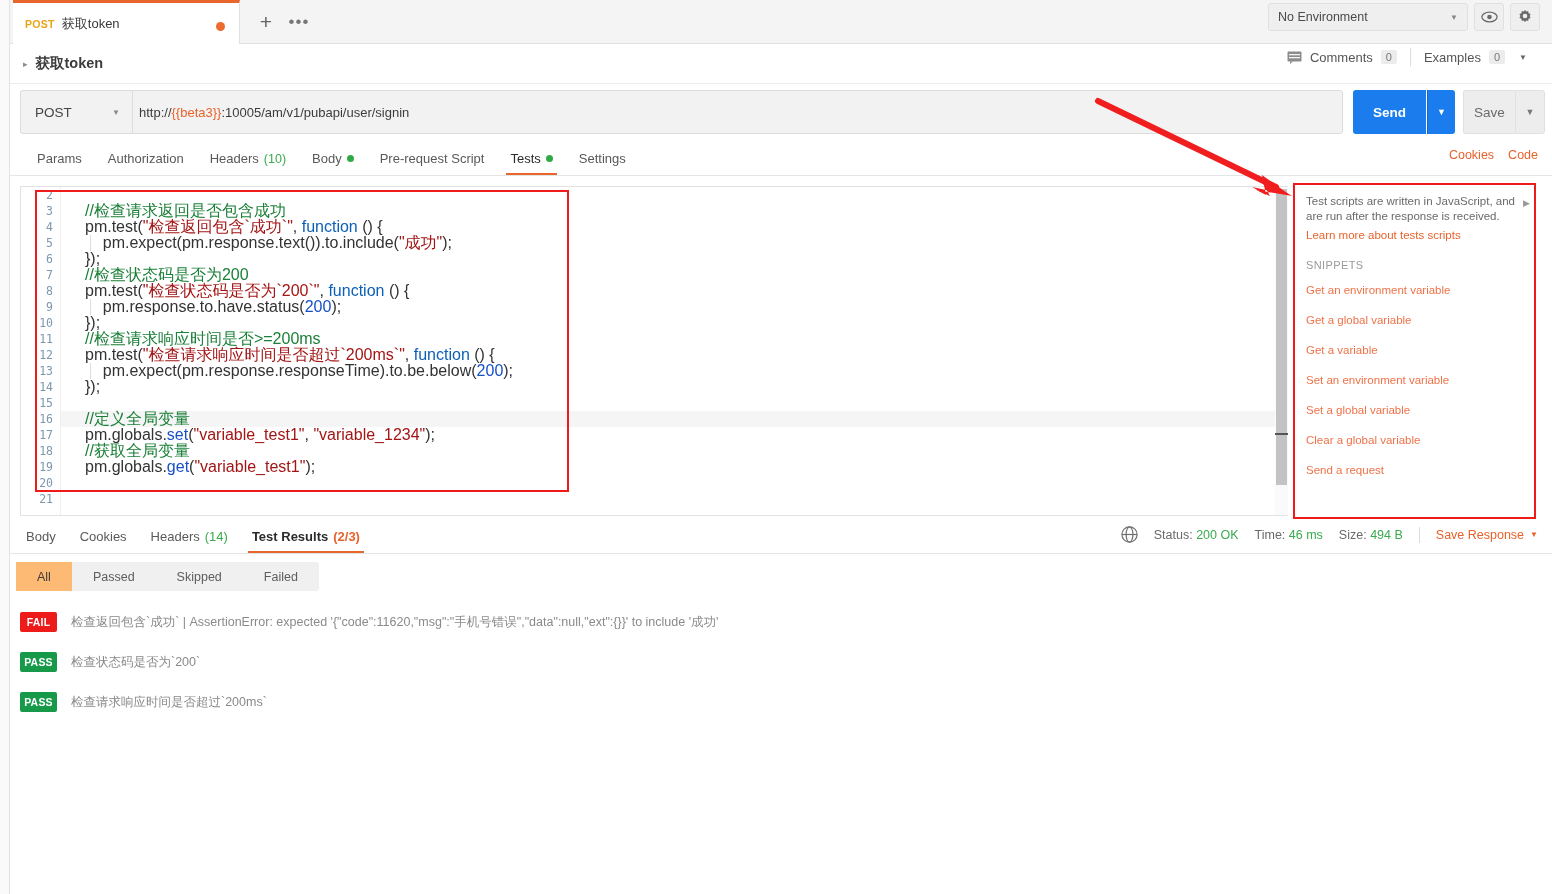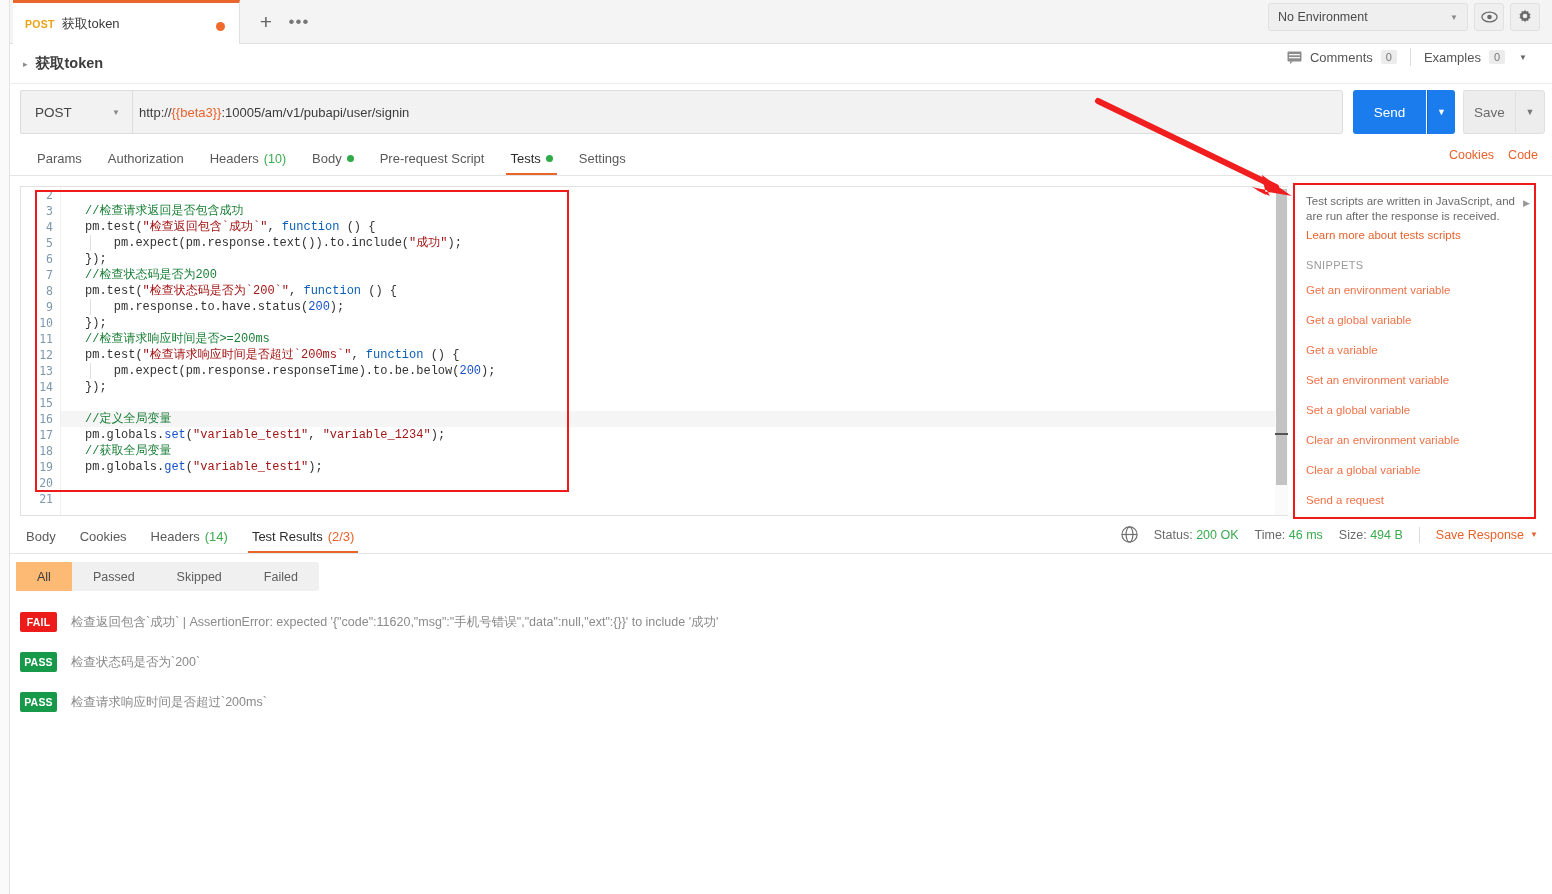--- a/index.html
+++ b/index.html
@@ -97,21 +97,21 @@
     position: absolute; left: 122px; top: 0; width: 1211px; height: 44px;
     border: 1px solid #dcdcdc; background: #f2f2f2; border-radius: 0 3px 3px 0;
     display: flex; align-items: center; padding: 0 6px;
     font-size: 13px; color: #3c3c3c;
   }
   .url-box .var { color: #e8622c; }
   .send-btn {
     position: absolute; left: 1343px; top: 0; width: 73px; height: 44px;
     background: #1a7ced; border-radius: 3px 0 0 3px;
     display: flex; align-items: center; justify-content: center;
-    color: #fff; font-size: 13.5px; font-weight: normal;
+    color: #fff; font-size: 13.5px; font-weight: bold;
   }
   .send-caret {
     position: absolute; left: 1417px; top: 0; width: 28px; height: 44px;
     background: #1a7ced; border-radius: 0 3px 3px 0;
     border-left: 1px solid #1368c9;
     display: flex; align-items: center; justify-content: center;
     color: #fff; font-size: 9px;
   }
   .save-btn {
     position: absolute; left: 1453px; top: 0; width: 52px; height: 44px;
@@ -162,21 +162,21 @@
   }
   .gutter div {
     height: 16px; line-height: 16px; text-align: right; padding-right: 7px;
     font-family: "DejaVu Sans Mono", monospace; font-size: 11.5px; color: #7d97ad;
   }
   .codelines {
     position: absolute; left: 40px; top: 0; right: 0; height: 100%;
   }
   .cl {
     height: 16px; line-height: 16px;
-    font-family: Liberation Mono, monospace; font-size: 12px;
+    font-family: Liberation Sans, sans-serif; font-size: 16px;
     color: #333; white-space: pre; padding-left: 24px;
   }
   .cl.hl { background: #f5f5f5; }
   .cmt { color: #1a7f37; }
   .str { color: #a31515; }
   .kw  { color: #0b5fb8; }
   .num2{ color: #1750c8; }
   .fn  { color: #1750c8; }
   .indent-guide {
     position: absolute; left: 69px; width: 1px; background: #dedede;
@@ -236,21 +236,21 @@
 
   
   .resp-tabs {
     position: absolute; left: 10px; top: 520px; right: 0; height: 34px;
     border-bottom: 1px solid #e5e5e5; display: flex; align-items: flex-start; padding-left: 4px;
   }
   .rtab {
     position: relative; height: 33px; padding: 0 12px;
     display: flex; align-items: center; gap: 5px; font-size: 13px; color: #5a5a5a;
   }
-  .rtab.active { color: #2b2b2b; font-weight: 400; }
+  .rtab.active { color: #2b2b2b; font-weight: 700; }
   .rtab.active::after {
     content: ""; position: absolute; left: 8px; right: 8px; bottom: 0;
     height: 2px; background: #e8662c;
   }
   .rtab .cnt-g { color: #3aab4e; }
   .rtab .cnt-o { color: #e8622c; }
 
   .status-strip {
     position: absolute; right: 14px; top: 526px; display: flex; align-items: center;
     gap: 16px; font-size: 12.5px; color: #6a6a6a; justify-content: flex-end;
@@ -448,21 +448,20 @@
   <div class="snip-panel">
     <div class="snip-desc">Test scripts are written in JavaScript, and are run after the response is received.</div>
     <div class="snip-link">Learn more about tests scripts</div>
     <div class="snip-head">SNIPPETS</div>
     <div id="sniplist">
         <div class="snip-item">Get an environment variable</div>
         <div class="snip-item">Get a global variable</div>
         <div class="snip-item">Get a variable</div>
         <div class="snip-item">Set an environment variable</div>
         <div class="snip-item">Set a global variable</div>
-        <div class="snip-item">Clear an environment variable</div>
         <div class="snip-item">Clear a global variable</div>
         <div class="snip-item">Send a request</div>
       </div>
     <div class="snip-collapse">▶</div>
   </div>
 
   <div class="redbox-snip"></div>
   <div class="redbox-code"></div>
 
   <svg class="annot-arrow" viewBox="0 0 230 130">

